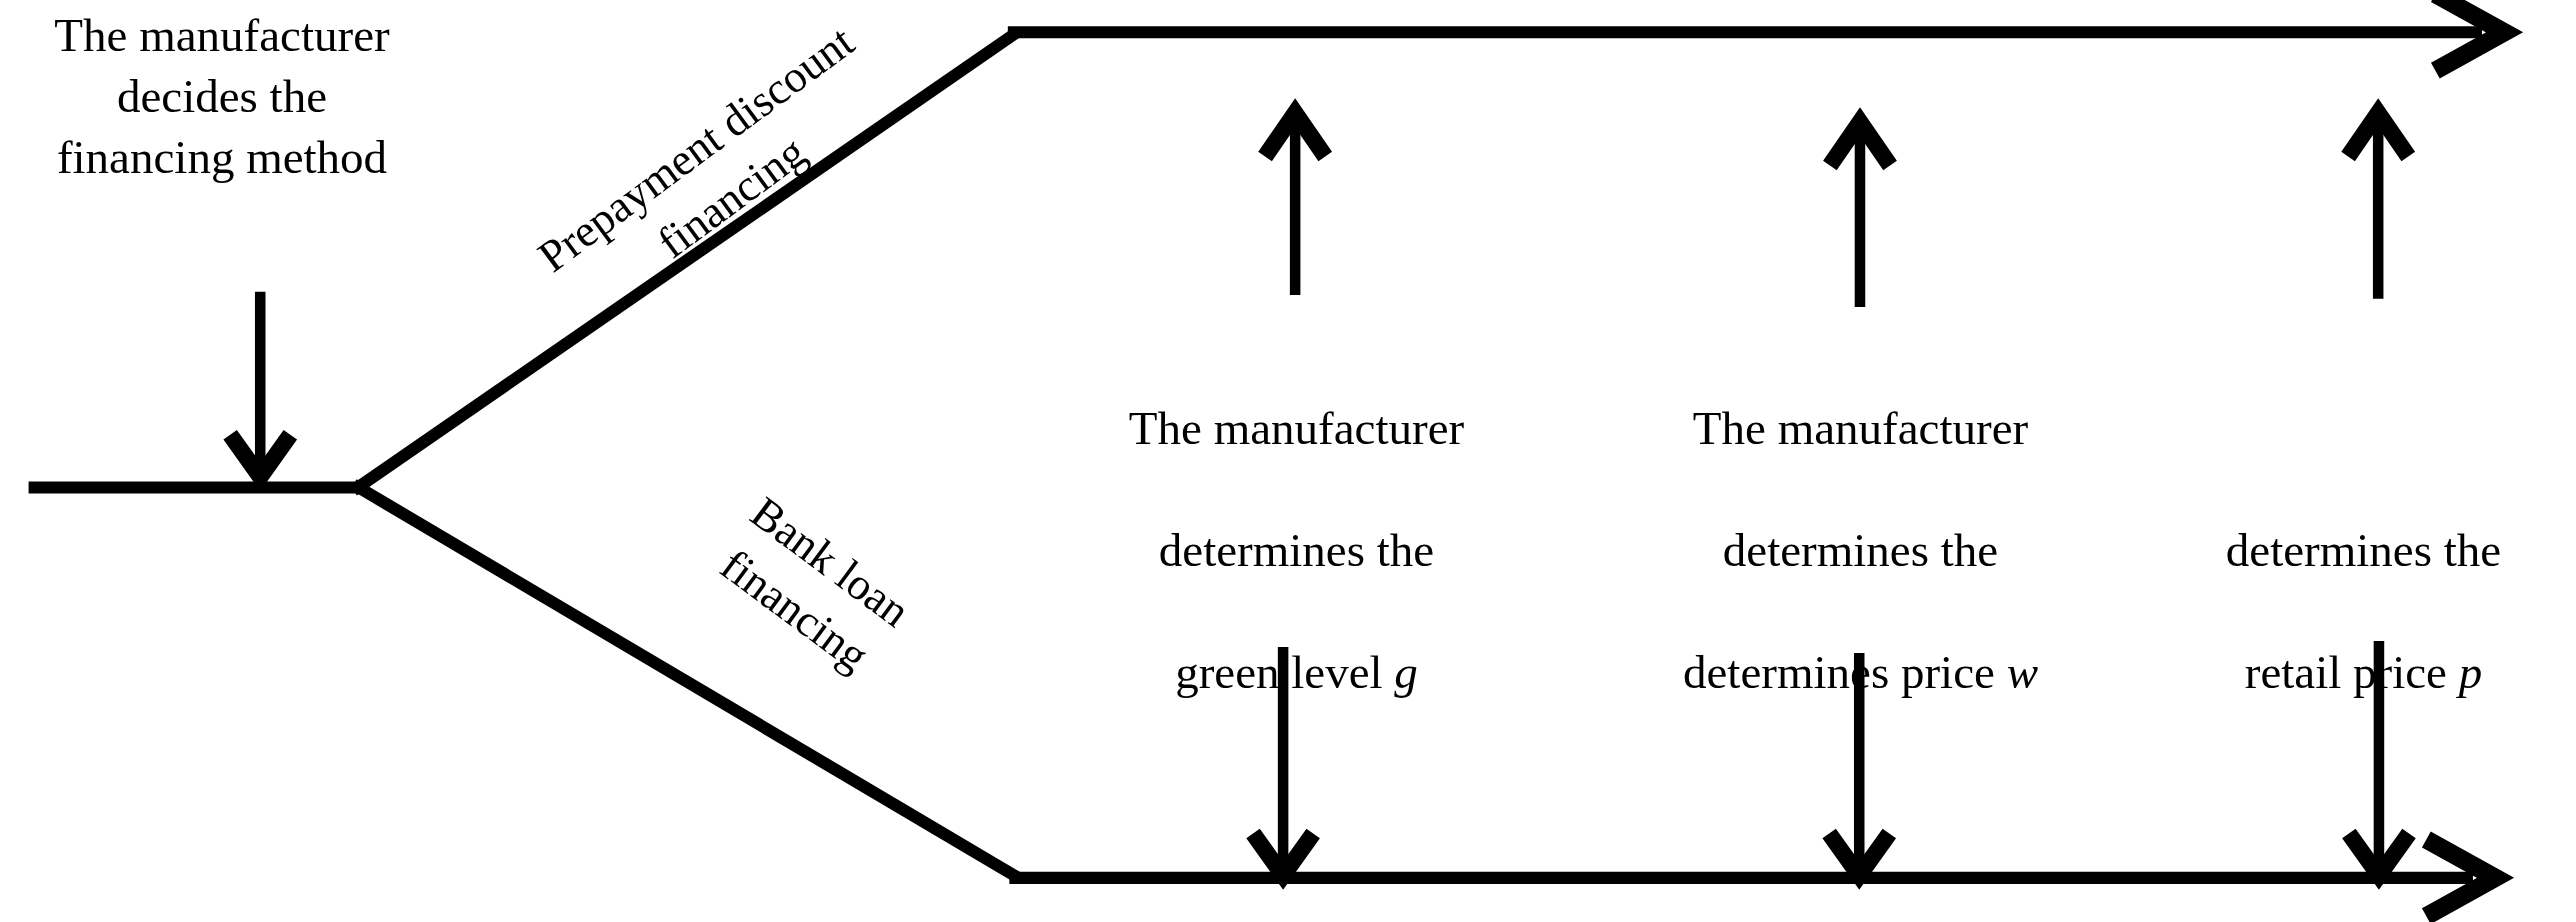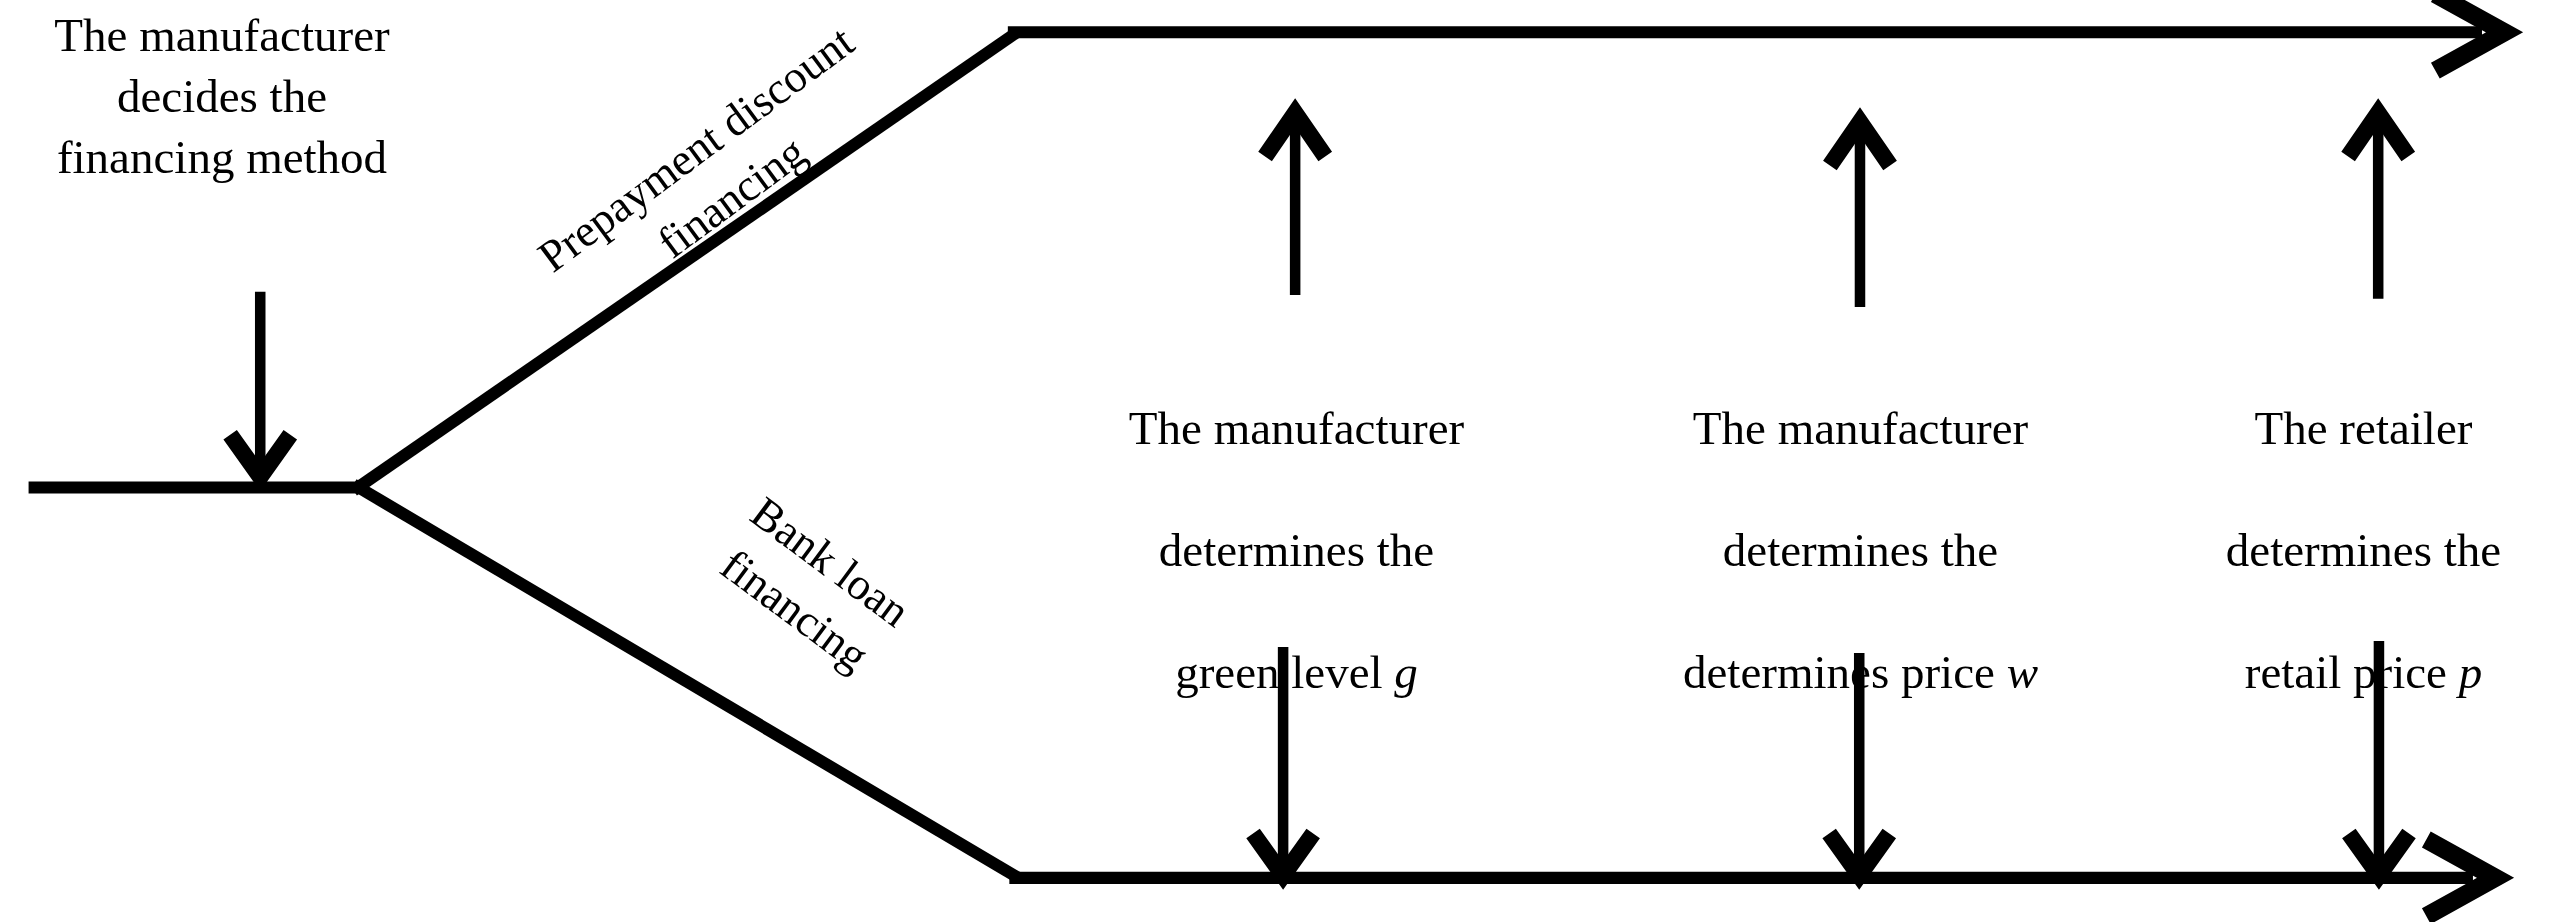--- a/index.html
+++ b/index.html
@@ -154,19 +154,19 @@
     <span>green level </span><i>g</i>
   </div>
 
   <div class="txt stage-caption" id="stage-caption-1">
     <span>The manufacturer</span><br>
     <span>determines the</span><br>
     <span>determines price </span><i>w</i>
   </div>
 
   <div class="txt stage-caption" id="stage-caption-2">
-    <span>The retailer</span><br>
+    <br>
     <span>determines the</span><br>
     <span>retail price </span><i>p</i>
   </div>
 
 </div>
 
 
 </body></html>

